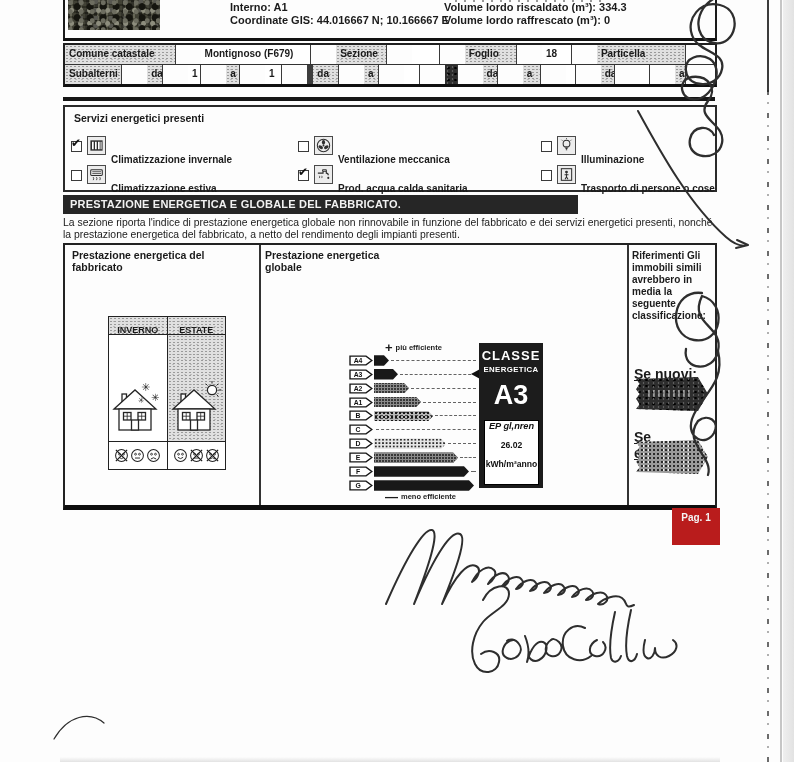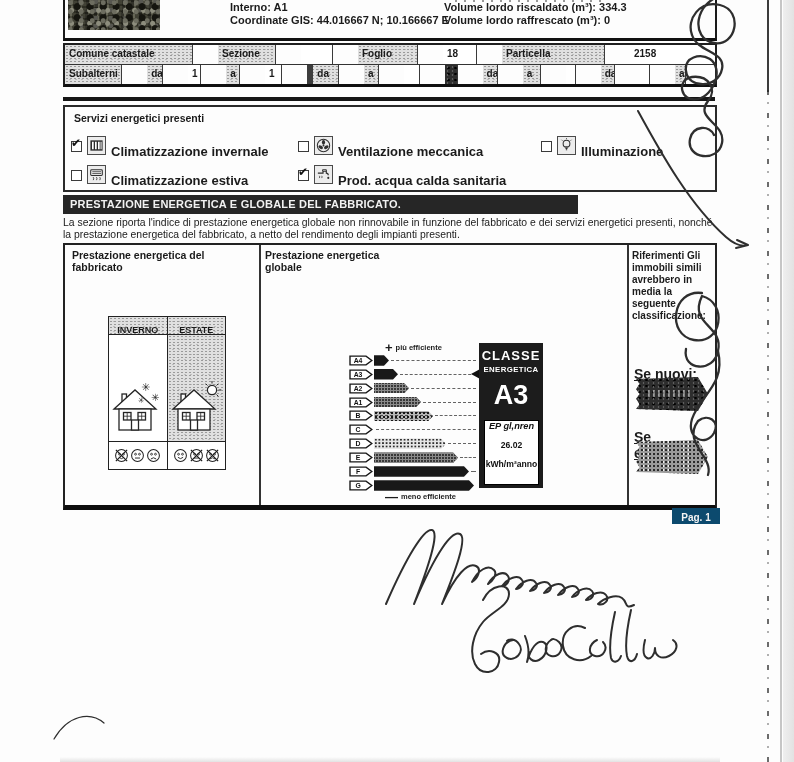--- a/index.html
+++ b/index.html
@@ -49,21 +49,21 @@
 
   
   #servizi{left:63px;top:105px;width:650px;height:83px;border:2px solid #2a2a2a;}
   #servizi-title{position:absolute;left:9px;top:5px;font-size:10.5px;font-weight:bold;}
   .svc-item{position:absolute;display:flex;gap:5px;align-items:flex-start;}
   .svc-check{width:9px;height:9px;border:1.4px solid #3a3a3a;margin-top:5px;position:relative;flex:none;background:#fff;}
   .svc-tick{position:absolute;left:-1px;top:-5px;font-size:12px;font-weight:bold;color:#111;line-height:12px;}
   .svc-icon{width:17px;height:17px;border:1px solid #4a4a4a;background:#ececec;flex:none;
             display:flex;align-items:center;justify-content:center;}
   .svc-icon svg{width:15px;height:15px;display:block;}
-  .svc-label{font-size:13px;font-weight:600;margin-top:8px;white-space:nowrap;text-align:right;}
+  .svc-label{font-size:10px;font-weight:600;margin-top:18px;white-space:nowrap;text-align:right;}
 
   
   #sec-hdr{left:63px;top:195px;width:515px;height:19px;background:#262626;color:#f2f2f2;
            font-size:11px;font-weight:bold;padding:3px 0 0 7px;box-sizing:border-box;letter-spacing:.2px;white-space:nowrap;}
   #sec-body{left:63px;top:217px;width:653px;font-size:10.4px;line-height:12.2px;font-weight:500;}
 
   
   #tricol{left:63px;top:243px;width:650px;height:260px;border:2px solid #222;border-bottom:5px solid #0e0e0e;}
   .vdiv{position:absolute;top:0;bottom:0;width:1.6px;background:#333;}
   .col-title{position:absolute;font-size:10.5px;font-weight:bold;line-height:12px;}
@@ -113,21 +113,21 @@
 
   
   #col3-title{left:567px;top:5px;width:82px;font-size:10px;}
   .ref-small{position:absolute;font-size:14px;font-weight:bold;text-decoration:underline;}
   .ref-arrow{position:absolute;width:72px;height:34px;
     clip-path:polygon(0 6%,86% 0,100% 50%,86% 100%,0 94%,5% 80%,0 64%,5% 50%,0 36%,5% 20%);}
   .ref-arrow .scrawl{position:absolute;left:12px;top:13px;width:44px;height:7px;opacity:.4;
     background:repeating-linear-gradient(90deg,#fff 0 2px,transparent 2px 5px);}
 
   
-  #pag-box{left:672px;top:508px;width:48px;height:16px;background:#0c4a6e;color:#f3f3f3;
+  #pag-box{left:672px;top:508px;width:48px;height:37px;background:#b91c1c;color:#f3f3f3;
            font-size:10px;font-weight:bold;text-align:center;padding-top:4px;box-sizing:border-box;}
 
   
   #scan-dash{left:767px;top:90px;width:2px;height:672px;opacity:.8;
     background:repeating-linear-gradient(180deg,rgba(40,40,40,.85) 0 5px,rgba(40,40,40,0) 5px 12px,rgba(40,40,40,.45) 12px 14px,rgba(40,40,40,0) 14px 23px);}
   #scan-solid{left:767px;top:0;width:2px;height:92px;background:#3c3c3c;}
   #scan-line2{left:780px;top:0;width:1.5px;height:762px;background:#c6c6c6;}
   #edge-shade{left:783px;top:0;width:11px;height:762px;background:linear-gradient(90deg,#efefef,#e2e2e2);}
   #bottom-shade{left:60px;bottom:0;width:660px;height:5px;background:linear-gradient(0deg,#dcdcdc,transparent);opacity:.8;}
   .sig{position:absolute;pointer-events:none;}
@@ -142,20 +142,21 @@
   <div id="cut-text" class="abs"></div>
   <div class="abs photo" style="left:68px;top:0;width:92px;height:30px"></div>
   <div class="abs hdr-line" style="left:230px;top:1px">Interno: A1</div>
   <div class="abs hdr-line" style="left:230px;top:14px">Coordinate GIS: 44.016667 N; 10.166667 E</div>
   <div class="abs hdr-line" style="left:444px;top:1px">Volume lordo riscaldato (m³): 334.3</div>
   <div class="abs hdr-line" style="left:444px;top:14px">Volume lordo raffrescato (m³): 0</div>
 
   <div id="catasto" class="abs">
     <div class="crow first">
       <div class="ccell stipple" style="width:128px">Comune catastale</div>
+      <div class="ccell white" style="width:128px">Montignoso (F679)</div>
       <div class="ccell stipple" style="width:58px">Sezione</div>
       <div class="ccell white" style="width:32px"></div>
       <div class="ccell stipple" style="width:60px">Foglio</div>
       <div class="ccell white" style="width:34px">18</div>
       <div class="ccell stipple" style="width:103px">Particella</div>
       <div class="ccell white" style="flex:1">2158</div>
     </div>
     <div class="crow">
       <div class="ccell stipple" style="width:144px">Subalterni</div>
       <div class="ccell stipple" style="width:34px">da</div>
@@ -244,20 +245,33 @@
         </span>
       <span class="svc-icon">
           <svg viewBox="0 0 16 16" fill="none" stroke="#2e2e2e" stroke-width="1.2">
             <path d="M2 6.5 h5.5 V4.5 h3.5 v2 c1.6 0 2.1 1.1 2.1 2.3"></path>
             <path d="M7 4.5 v-1.6 h4 v1.6" stroke-width="1"></path>
             <circle cx="13.1" cy="11.6" r="1.1" fill="#2e2e2e" stroke="none"></circle>
             <path d="M3.6 9.4 q.8 1.1 0 2.4 M6.1 9.4 q.8 1.1 0 2.4" stroke-width=".8"></path>
           </svg>
         </span>
       <span class="svc-label">Prod. acqua calda sanitaria</span>
+    </div>
+    <div class="svc-item" style="left:476px;top:58px">
+      <span class="svc-check">
+          <span class="svc-tick"></span>
+        </span>
+      <span class="svc-icon">
+          <svg viewBox="0 0 16 16" fill="none" stroke="#2e2e2e" stroke-width="1.1">
+            <rect x="2.5" y="1.8" width="11" height="12.4"></rect>
+            <circle cx="8" cy="5.4" r="1.5" fill="#2e2e2e" stroke="none"></circle>
+            <path d="M8 7 v3.4 M5.9 8.3 h4.2 M8 10.4 l-1.5 2.6 M8 10.4 l1.5 2.6"></path>
+          </svg>
+        </span>
+      <span class="svc-label">Trasporto di persone o cose</span>
     </div>
   </div>
 
   <div id="sec-hdr" class="abs">PRESTAZIONE ENERGETICA E GLOBALE DEL FABBRICATO.</div>
   <div id="sec-body" class="abs">La sezione riporta l'indice di prestazione energetica globale non rinnovabile in funzione del fabbricato e dei servizi energetici presenti, nonché la prestazione energetica del fabbricato, a netto del rendimento degli impianti presenti.</div>
 
   <div id="tricol" class="abs">
     <div class="vdiv" style="left:194px"></div>
     <div class="vdiv" style="left:562px"></div>
 

